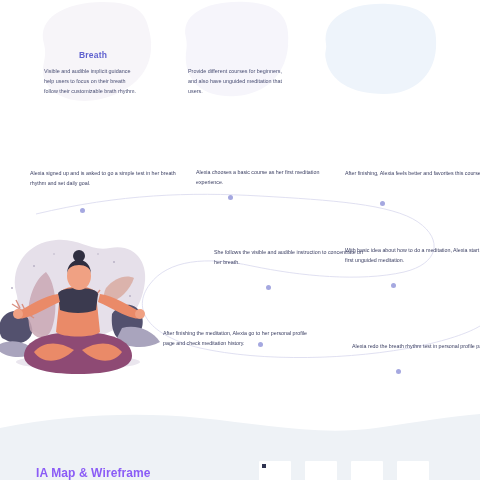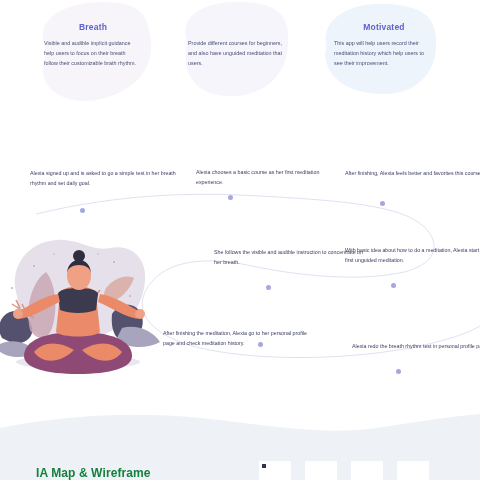--- a/index.html
+++ b/index.html
@@ -6,21 +6,21 @@
   body{
     width:480px;height:480px;overflow:hidden;position:relative;
     background:#ffffff;
     font-family:"Liberation Sans","DejaVu Sans",sans-serif;
     -webkit-font-smoothing:antialiased;
   }
   .stage{position:absolute;inset:0;width:480px;height:480px;}
 
   
   .blob-layer{position:absolute;left:0;top:0;width:480px;height:120px;}
-  .blob-card{position:absolute;}
+  .blob-card{position:absolute;margin-top:28px;}
   .blob-card .title{
     position:absolute;left:0;right:0;text-align:center;
     font-size:8.5px;font-weight:bold;color:#5f61cf;letter-spacing:.2px;
   }
   .blob-card .body{
     position:absolute;left:0;right:0;
     font-size:5.4px;line-height:1.85;color:#4a4f74;
     text-align:left;
   }
 
@@ -36,21 +36,21 @@
   }
 
   
   .illus{position:absolute;left:-6px;top:232px;width:170px;height:150px;}
 
   
   .wave-section{position:absolute;left:0;top:392px;width:480px;height:88px;}
   .wave-svg{position:absolute;left:0;top:0;width:480px;height:88px;}
   .ia-title{
     position:absolute;left:36px;top:466px;
-    font-size:12px;font-weight:bold;color:#15803d;letter-spacing:.1px;
+    font-size:12px;font-weight:bold;color:#8b5cf6;letter-spacing:.1px;
     white-space:nowrap;
   }
   .thumbs{position:absolute;left:259px;top:461px;width:200px;height:24px;}
   .thumb{
     position:absolute;top:0;width:32px;height:24px;background:#ffffff;
     border-radius:1px;
   }
   .thumb-mark{
     position:absolute;left:3px;top:3px;width:4px;height:4px;background:#2f3350;
   }
@@ -72,24 +72,20 @@
 
     <div class="blob-card" style="left:30px;top:22px;width:126px;height:70px;">
       <div class="title" style="top:0;">Breath</div>
       <div class="body" style="top:16px;left:14px;right:16px;">Visible and audible implicit guidance help users to focus on their breath follow their customizable brath rhythm.</div>
     </div>
 
     <div class="blob-card" style="left:176px;top:22px;width:122px;height:70px;">
       <div class="body" style="top:16px;left:12px;right:14px;">Provide different courses for beginners, and also have unguided meditation that users.</div>
     </div>
 
-    <div class="blob-card" style="left:320px;top:22px;width:128px;height:70px;">
-      <div class="title" style="top:0;">Motivated</div>
-      <div class="body" style="top:16px;left:14px;right:14px;">This app will help users record their meditation history which help users to see their improvement.</div>
-    </div>
   </div>
 
   <div class="journey">
     <svg width="480" height="260" viewBox="0 0 480 260" style="position:absolute;left:0;top:0;">
 
       <path d="M36,74 C120,54 190,52 260,56 C330,60 392,64 418,82
                C444,100 438,124 404,132 C360,142 300,136 252,126
                C206,116 168,120 150,144 C130,170 150,196 200,208
                C262,222 352,220 420,206 C452,199 470,192 480,186" fill="none" stroke="#dcdcef" stroke-width="0.9"></path>
     </svg>

